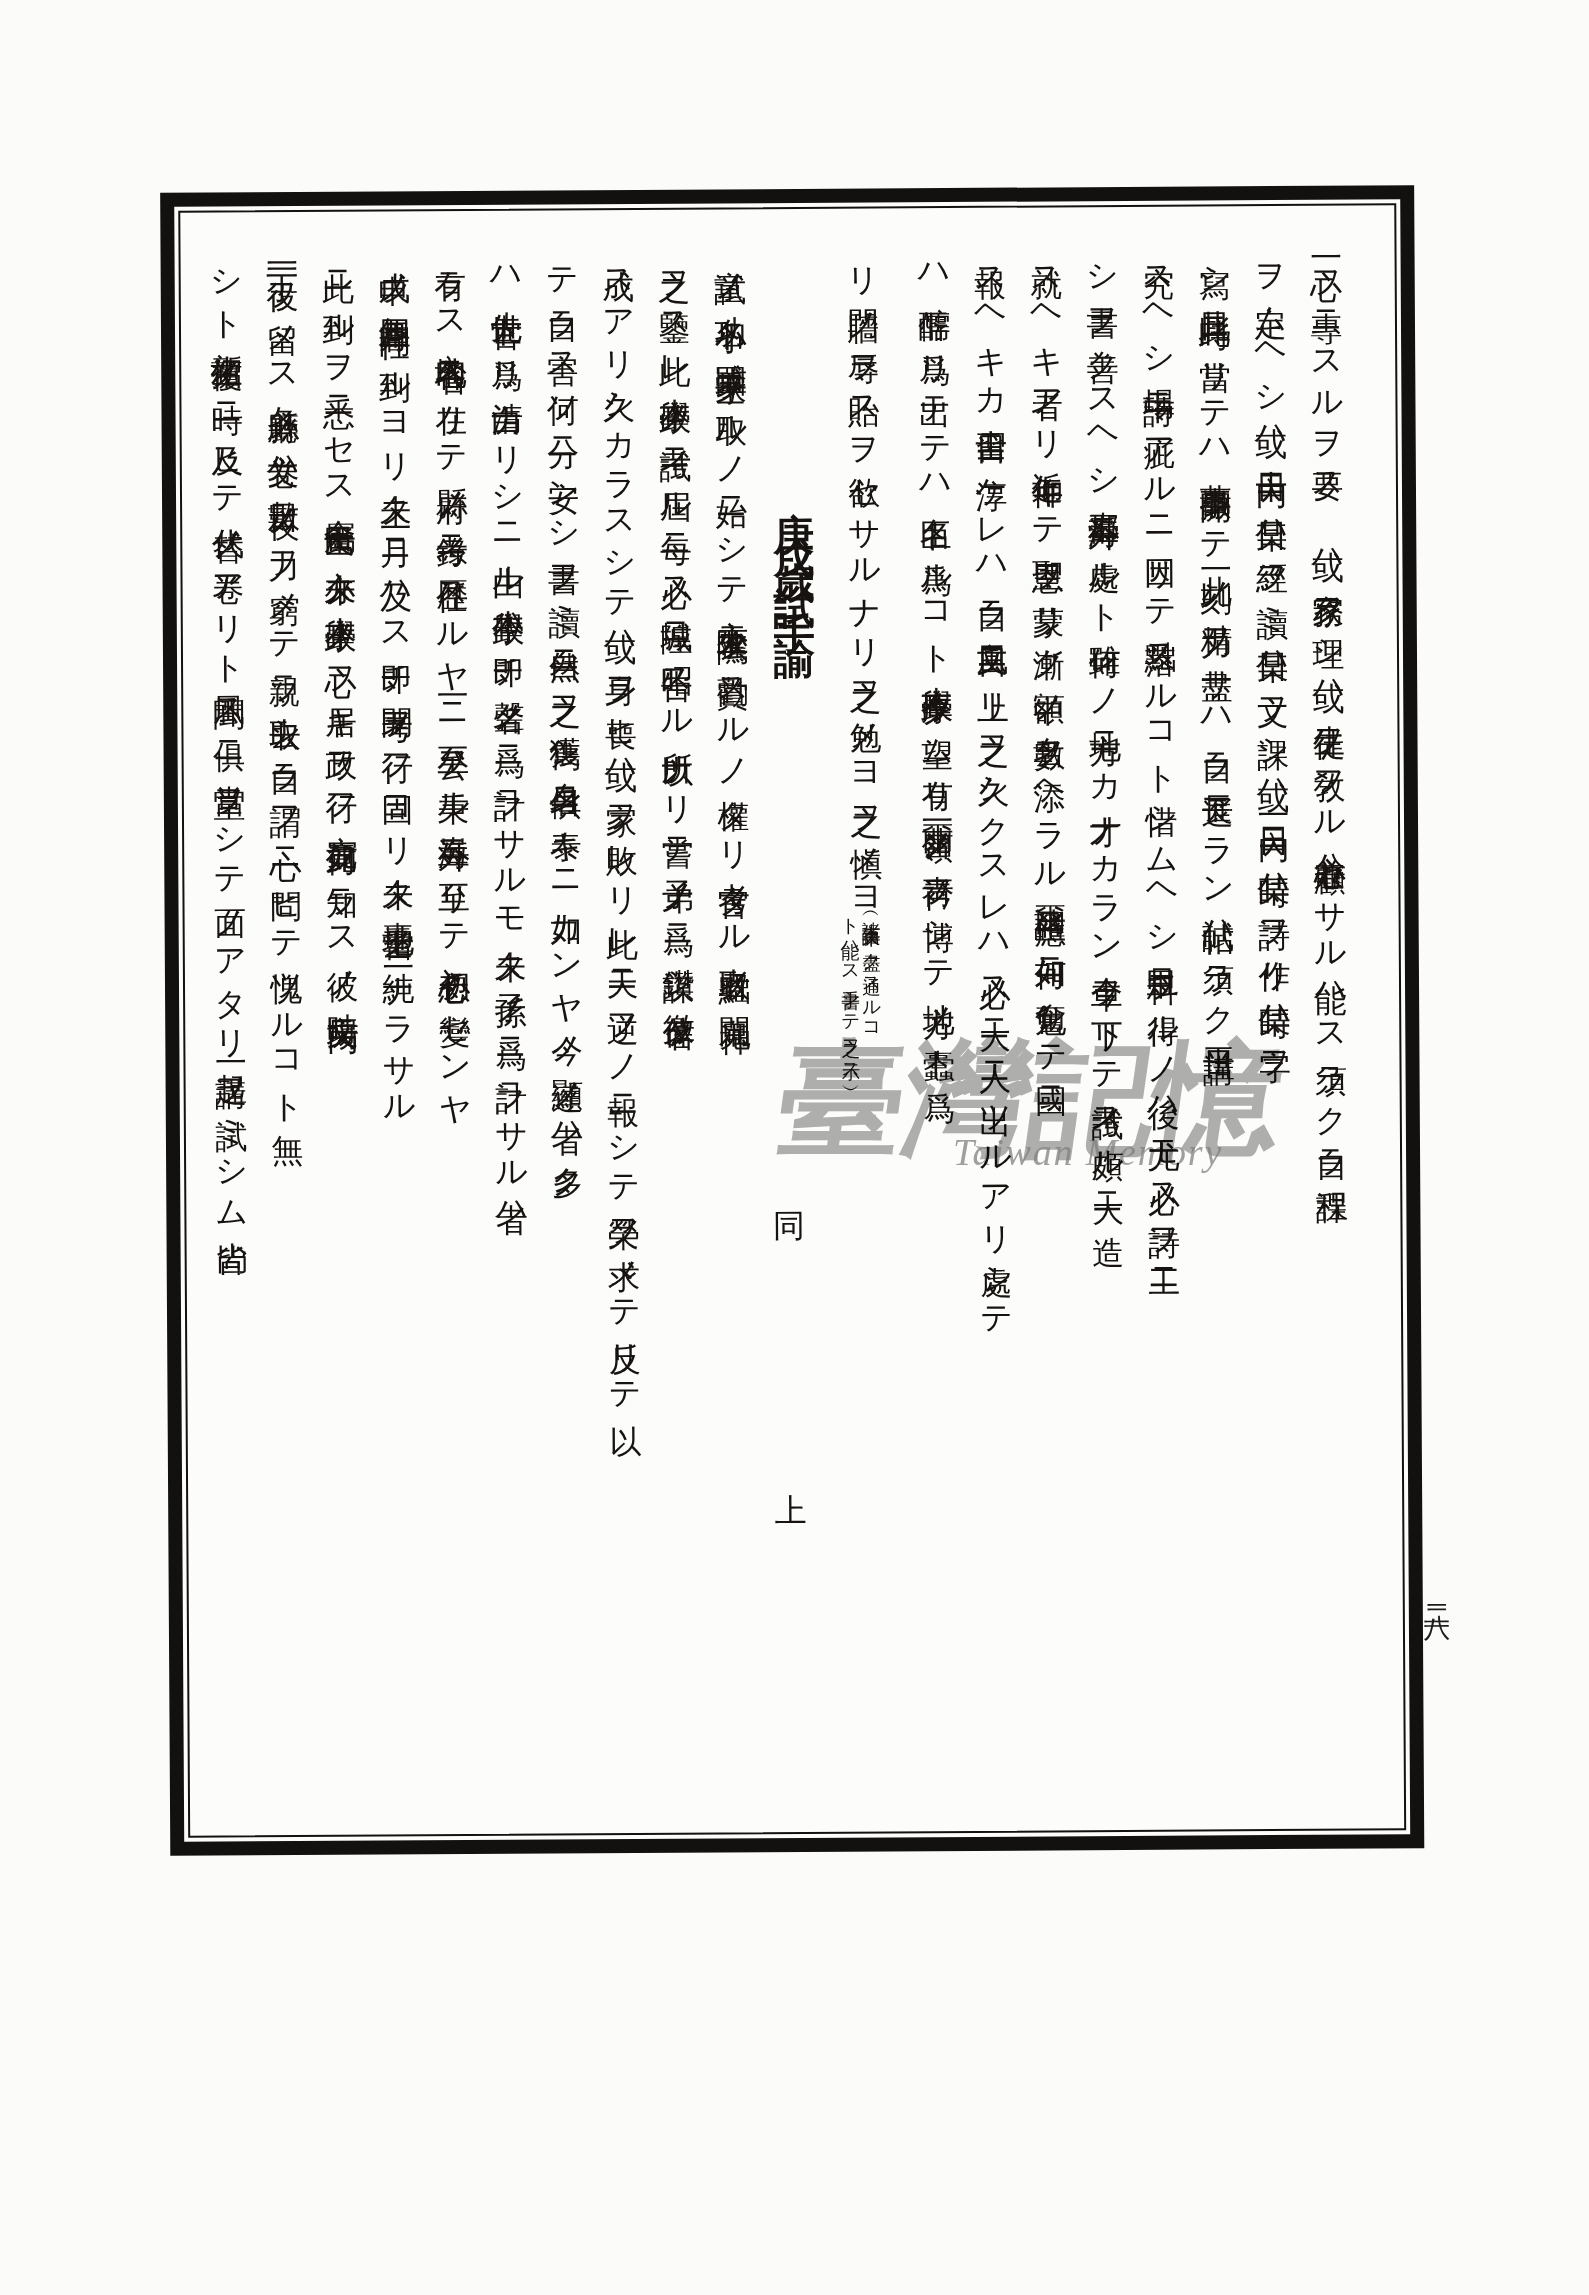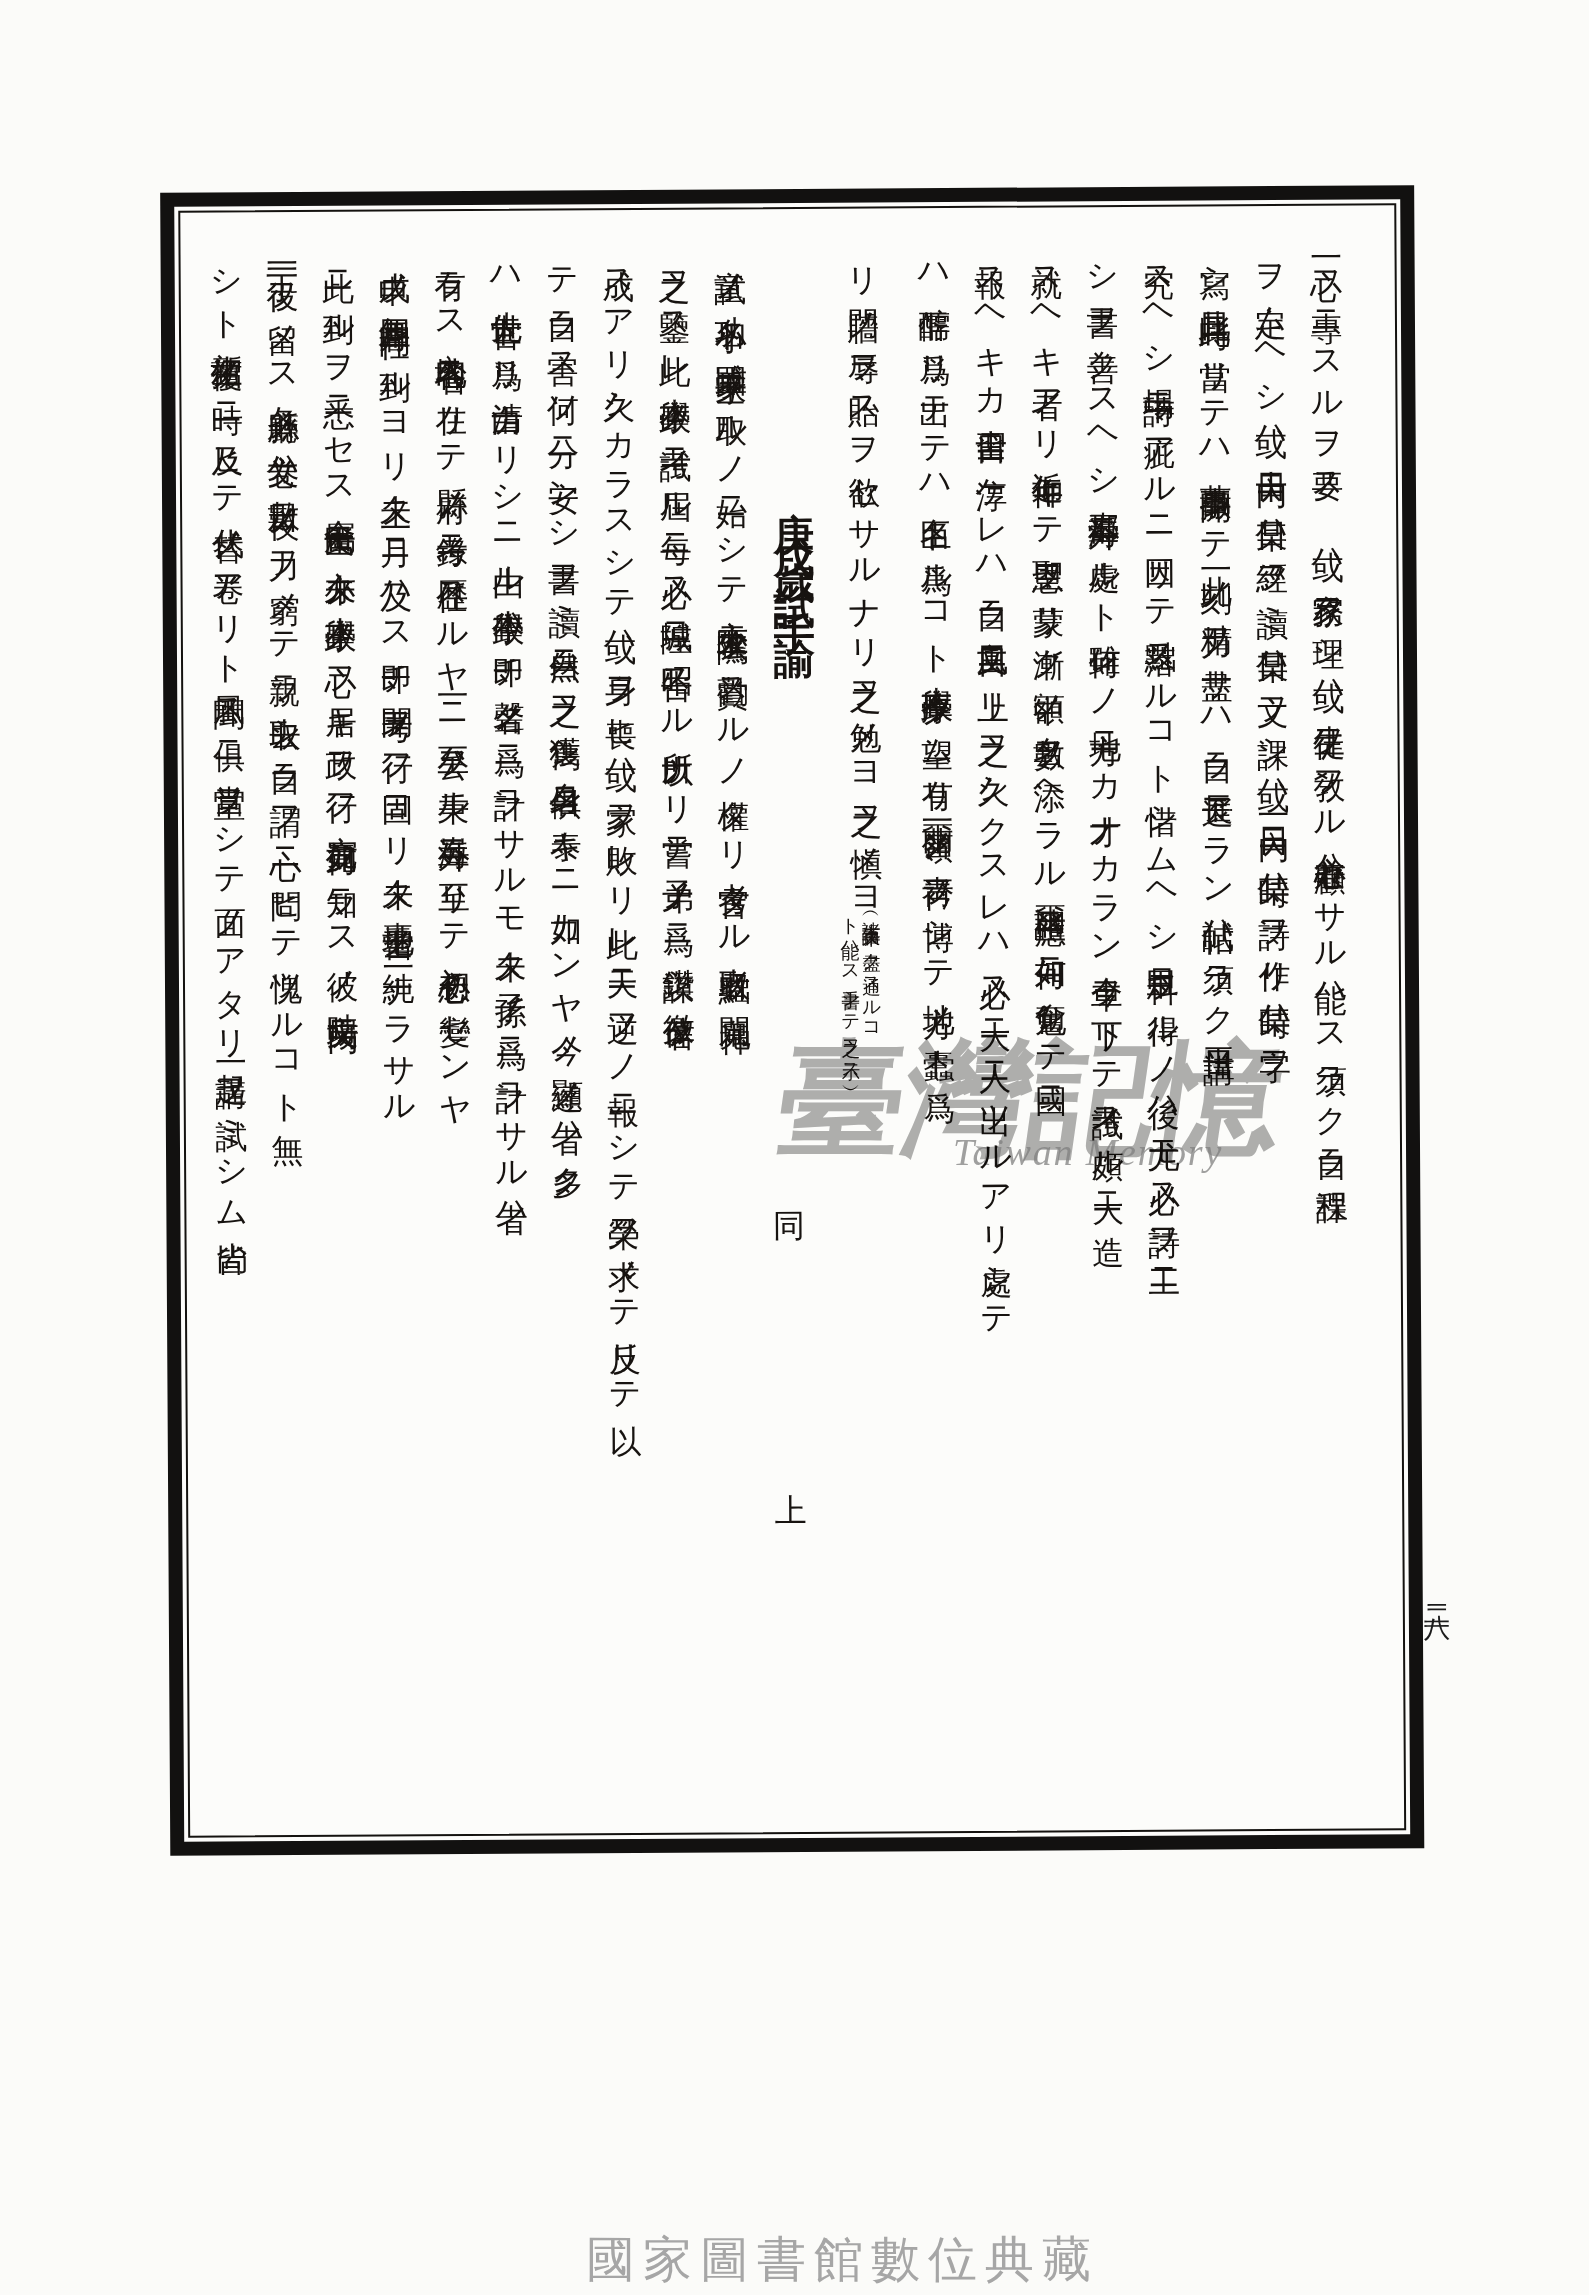--- a/index.html
+++ b/index.html
@@ -153,15 +153,14 @@
     </div>
 
     <div class="folio">二二八</div>
   </div>
 
   <div class="wm-center">
     <span class="cjk">臺灣記憶</span>
     <span class="latin">Taiwan Memory</span>
   </div>
 
-  <div class="wm-bottom">國家圖書館數位典藏</div>
 </div>
 
 
 </body></html>

